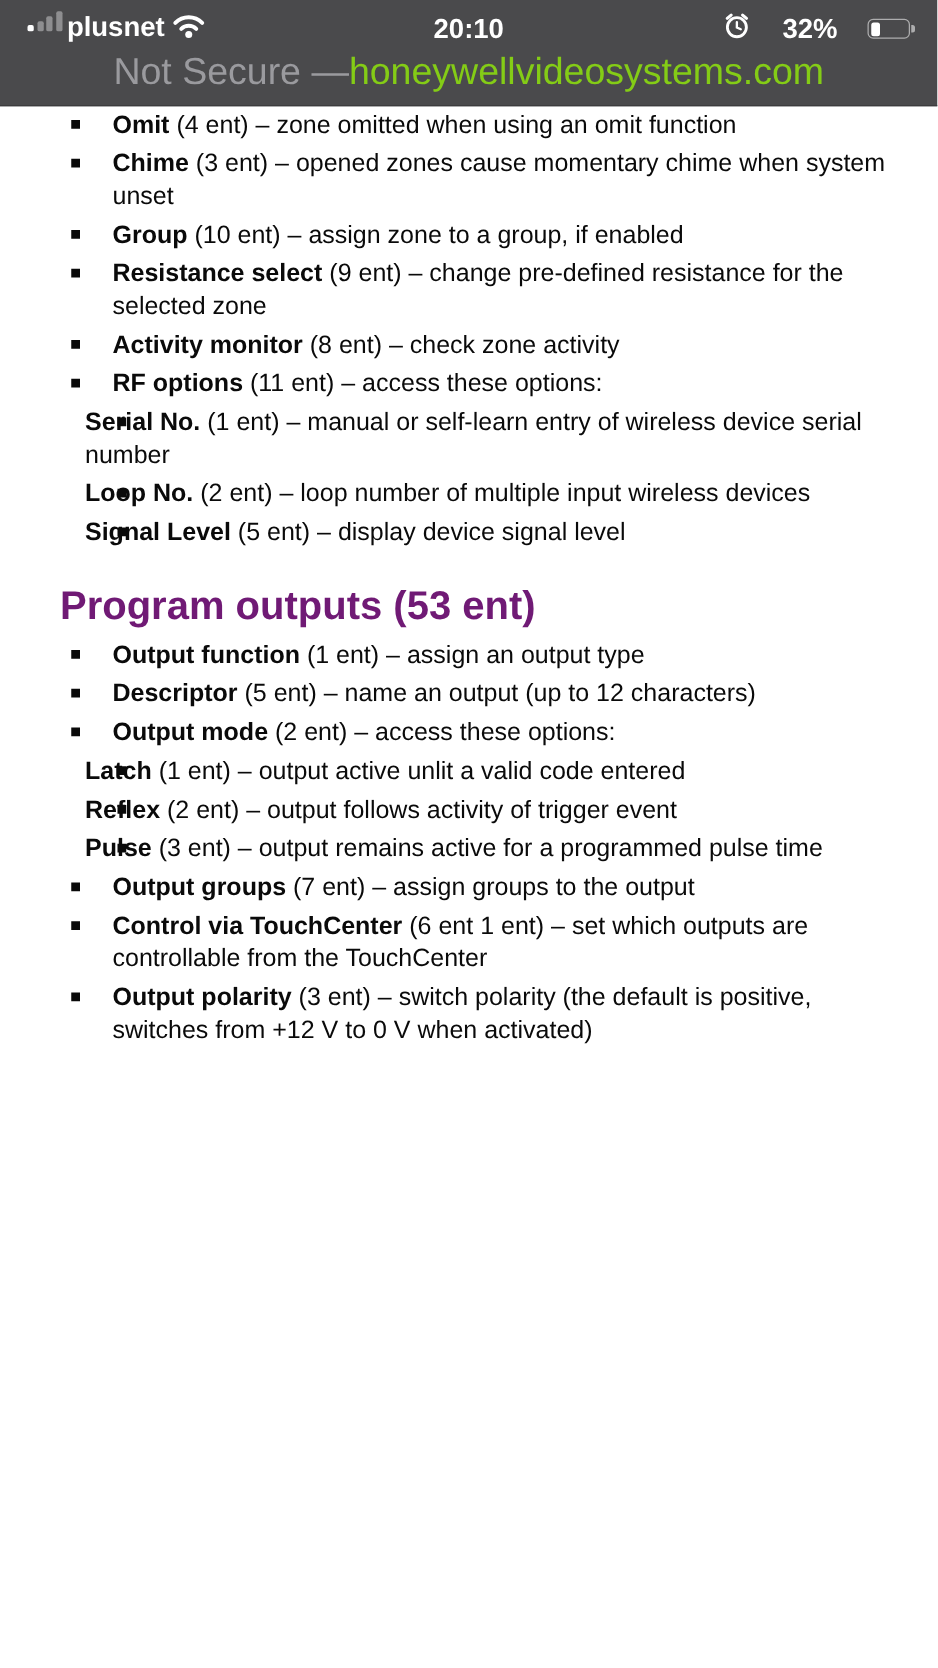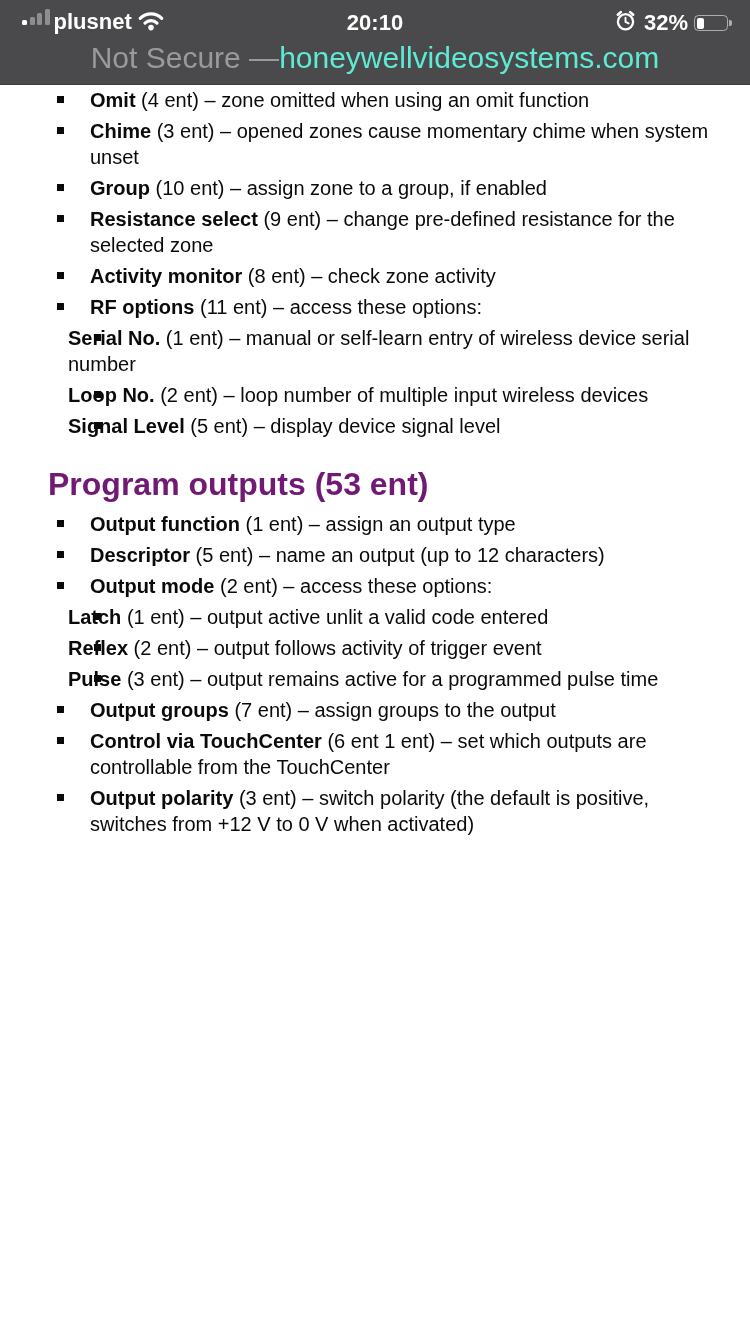--- a/index.html
+++ b/index.html
@@ -20,21 +20,21 @@
     color: #ffffff;
   }
   .status-row {
     height: 40px;
     display: flex; align-items: center;
     padding: 6px 22px 0 22px;
     font-size: 22px; font-weight: 600;
   }
   .status-left { display: flex; gap: 4px; width: 290px; }
   .status-center { flex: 1; text-align: center; }
-  .status-right { display: flex; align-items: center; gap: 6px; width: 290px; justify-content: flex-end; }
+  .status-right { display: flex; align-items: center; gap: 24px; width: 290px; justify-content: flex-end; }
 
   .sig-bars { display: flex; align-items: flex-end; gap: 2.5px; height: 16px; }
   .sig-bars i { display: block; width: 5px; border-radius: 1.5px; background: rgba(255,255,255,0.38); }
   .sig-bars i.on { background: #ffffff; }
   .sig-bars i:nth-child(1){height:5px;} .sig-bars i:nth-child(2){height:8.5px;}
   .sig-bars i:nth-child(3){height:12px;} .sig-bars i:nth-child(4){height:16px;}
 
   .battery { position: relative; width: 34px; height: 16px;
     border: 1.5px solid rgba(255,255,255,0.55); border-radius: 4.5px; }
   .battery .fill { position: absolute; left: 1.5px; top: 1.5px; bottom: 1.5px;
@@ -42,21 +42,21 @@
   .battery .nub { position: absolute; right: -4.5px; top: 4px; width: 2.5px; height: 6px;
     background: rgba(255,255,255,0.55); border-radius: 0 2px 2px 0; }
 
   .url-row {
     height: 44px;
     display: flex; align-items: center; justify-content: center;
     font-size: 30px;
     padding-bottom: 8px;
   }
   .url-security { color: #9a9a9e; }
-  .url-domain { color: #5eead4; }
+  .url-domain { color: #84cc16; }
 
   
   .content { padding: 2px 28px 0 0; color: #0a0a0a; }
   ul.doc-list { list-style: none; margin: 0; padding: 0; }
   ul.doc-list li {
     position: relative;
     font-size: 20px; line-height: 26px;
     margin: 0 0 5px 0;
   }
   li.level-1 { padding-left: 90px; }

